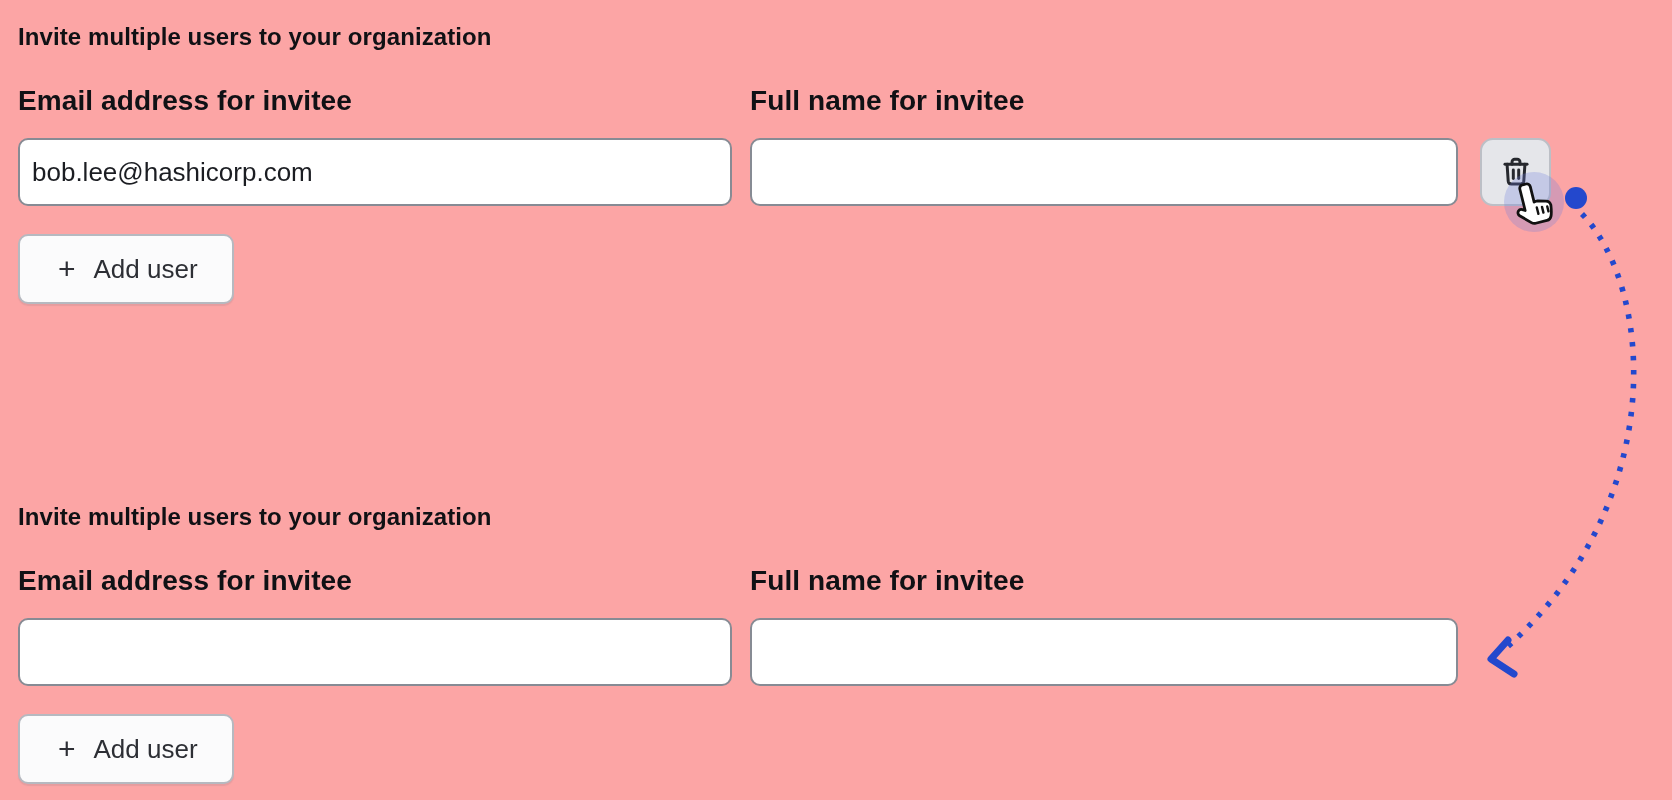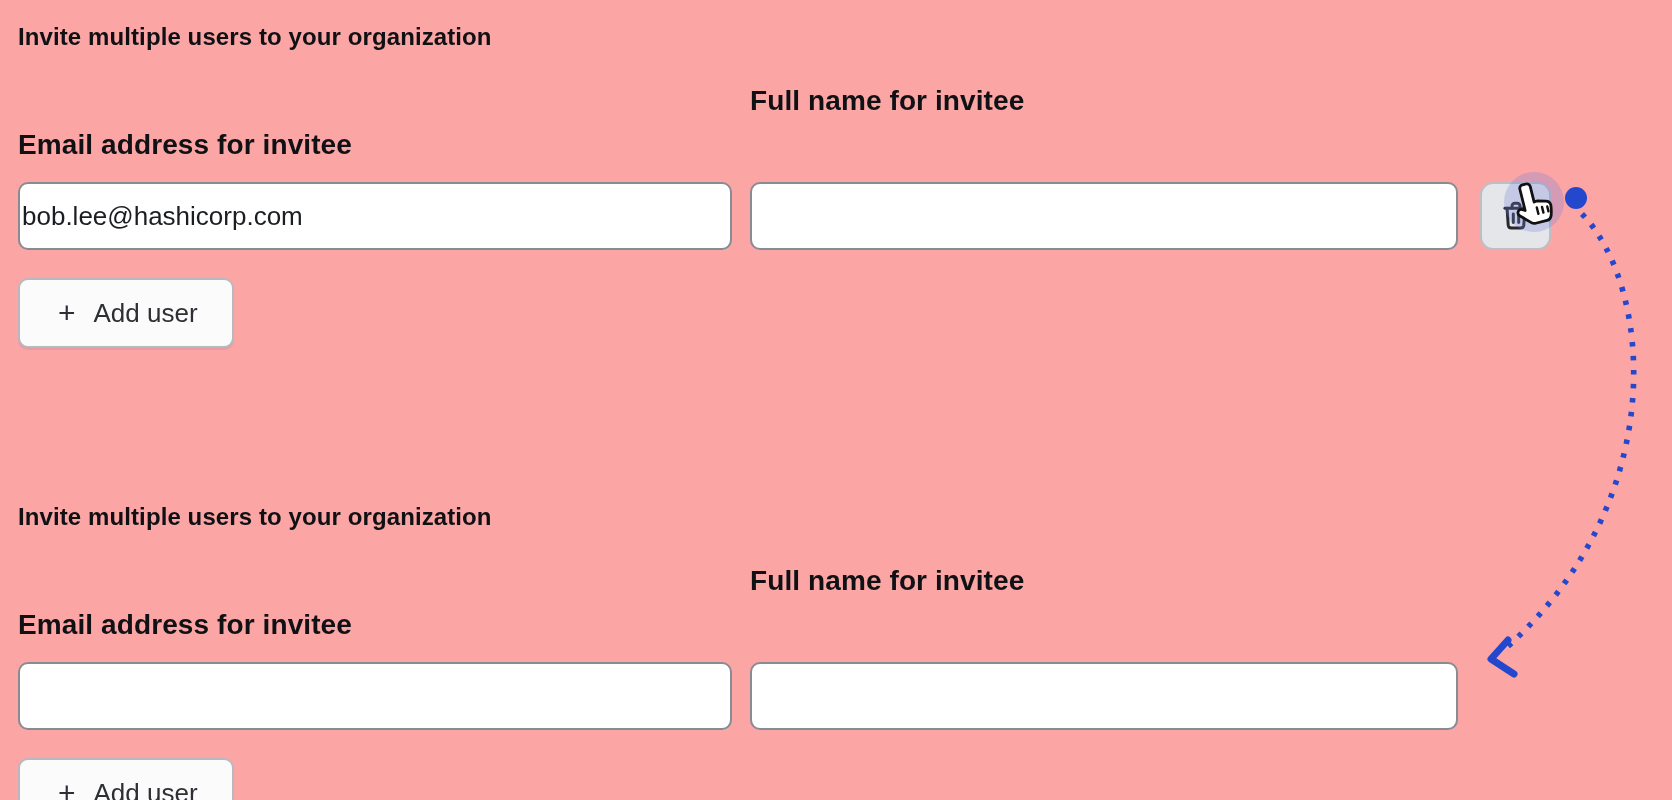--- a/index.html
+++ b/index.html
@@ -10,30 +10,30 @@
   .form-section { position:absolute; left:18px; right:0; }
   .form-section.before { top:22px; }
   .form-section.after  { top:502px; }
   .form-title {
     margin:0; font-size:24px; line-height:30px; font-weight:700; color:#101115;
     letter-spacing:0.1px;
   }
   .fields-row { display:flex; align-items:flex-end; margin-top:34px; }
   .field { display:flex; flex-direction:column; }
   .field.email { width:714px; margin-right:18px; }
-  .field.name  { width:708px;gap:44px; }
+  .field.name  { width:708px; }
   .field-label {
     font-size:28px; line-height:30px; font-weight:700; color:#101115;
     margin-bottom:22px; letter-spacing:0.1px;
   }
   .text-input {
     box-sizing:border-box; height:68px; width:100%;
     border:2px solid #878b94; border-radius:10px; background:#ffffff;
     font-family:"Liberation Sans", sans-serif; font-size:26px; color:#1b1d22;
-    padding:0 2px; outline:none;
+    padding:0 12px; outline:none;
   }
   .trash-btn {
     box-sizing:border-box; width:71px; height:68px; margin-left:22px;
     background:#e5e6ea; border:2px solid #bcbfc6; border-radius:13px;
     display:flex; align-items:center; justify-content:center;
     cursor:pointer; padding:0; flex:0 0 auto;
   }
   .add-user-btn {
     margin-top:28px; height:70px; display:inline-flex; align-items:center;
     gap:18px; padding:0 34px 0 38px; box-sizing:border-box;

